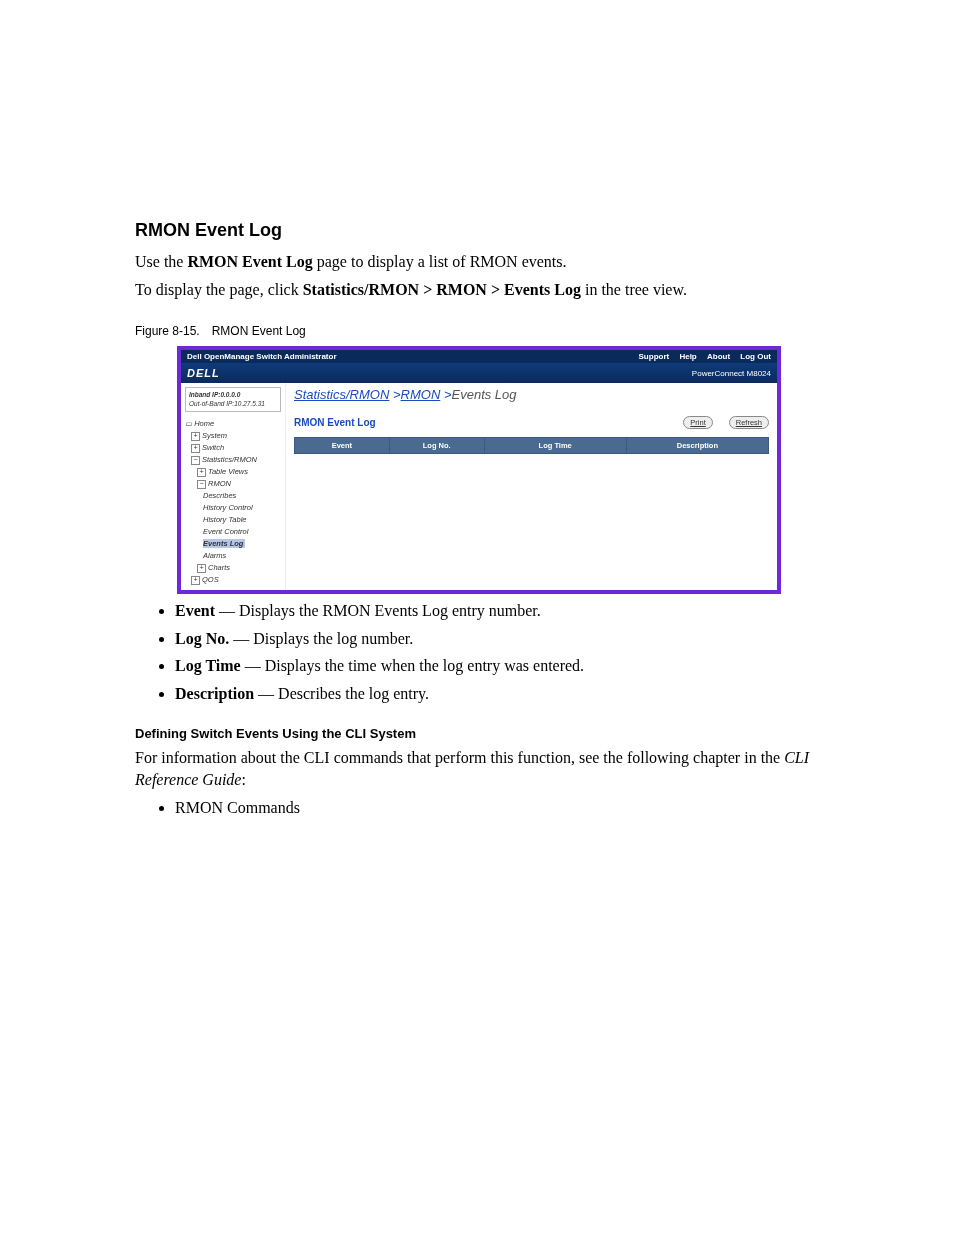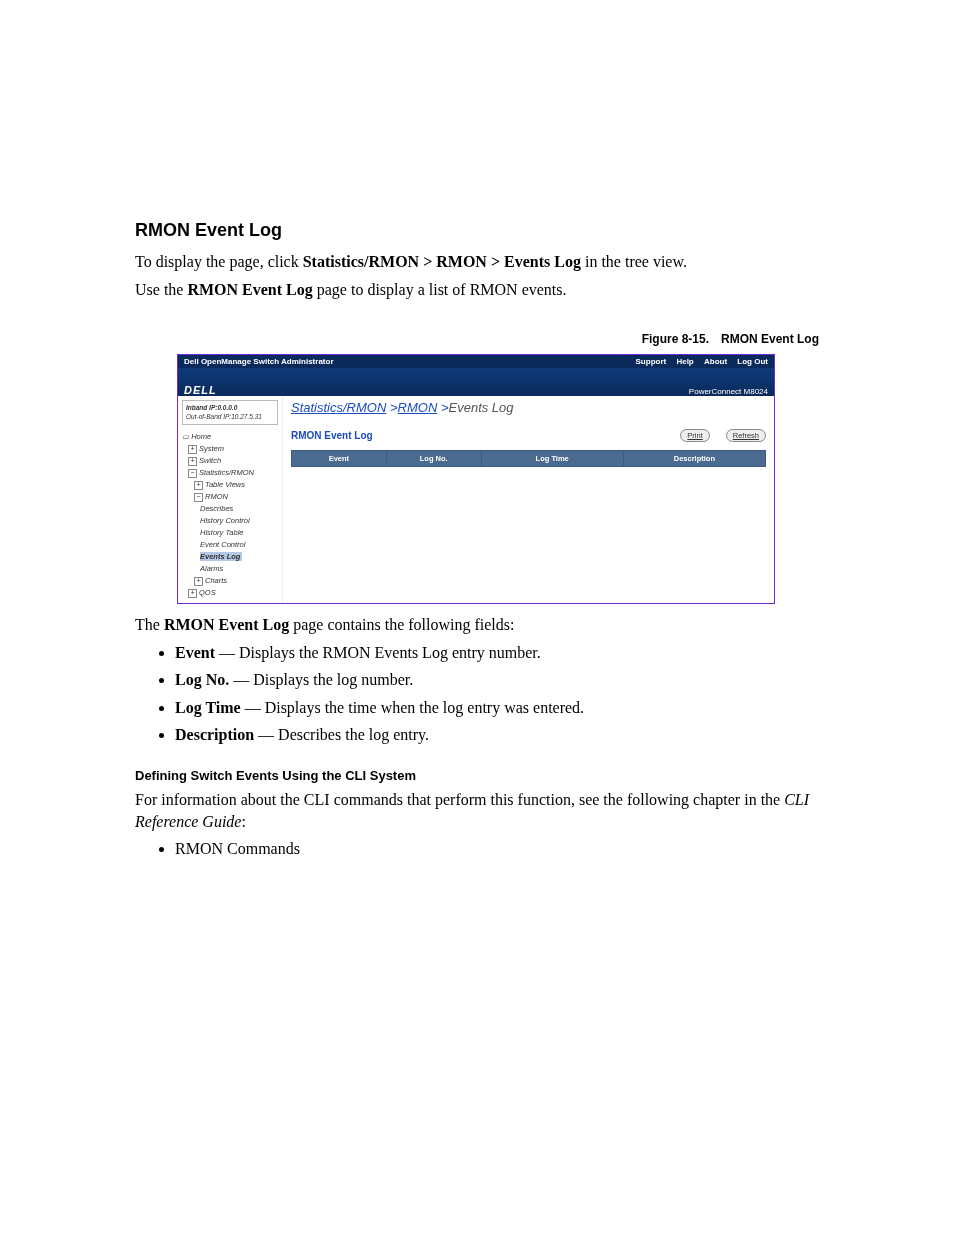--- a/index.html
+++ b/index.html
@@ -23,31 +23,30 @@
     p.body-text {
       margin: 6px 0;
       line-height: 1.35;
     }
     .bold {
       font-weight: bold;
     }
     .figure-caption {
       font-family: Arial, Helvetica, sans-serif;
       font-size: 12px;
-      font-weight: bold;
-      margin-top: 32px;
+      font-weight: normal;
+      margin-top: 24px;
       margin-bottom: 8px;
-      text-align: right;
     }
     .figure-caption .fig-label {
       margin-right: 12px;
     }
     
     .screenshot {
-      border: 1px solid #6d28d9;
+      border: 4px solid #6d28d9;
       width: 596px;
       margin-left: 42px;
       font-family: Arial, Helvetica, sans-serif;
       font-size: 8px;
       color: #333;
       background: #fff;
     }
     .ss-titlebar {
       background: #0a2a5c;
       color: #fff;
@@ -58,22 +57,22 @@
       font-weight: bold;
     }
     .ss-titlebar .right-links span {
       margin-left: 8px;
     }
     .ss-banner {
       background: linear-gradient(#0f3b7a, #0a2a5c);
       color: #fff;
       display: flex;
       justify-content: space-between;
-      align-items: flex-end;
-      height: 28px;
+      align-items: center;
+      height: 20px;
       padding: 0 6px;
     }
     .ss-banner .dell-logo {
       font-weight: bold;
       font-style: italic;
       font-size: 11px;
       letter-spacing: 1px;
     }
     .ss-banner .model {
       font-size: 8px;
@@ -210,25 +209,25 @@
     }
   </style>
 </head>
 <body>
 
 <div class="page">
 
   <h2 class="section-title">RMON Event Log</h2>
 
   <p class="body-text">
+    <span>Use the </span><span class="bold">RMON Event Log</span><span> page to display a list of RMON events.</span>
+  </p>
+
+  <p class="body-text">
     <span>To display the page, click </span><span class="bold">Statistics/RMON &gt; RMON &gt; Events Log</span><span> in the tree view.</span>
-  </p>
-
-  <p class="body-text">
-    <span>Use the </span><span class="bold">RMON Event Log</span><span> page to display a list of RMON events.</span>
   </p>
 
   <p class="figure-caption">
     <span class="fig-label">Figure 8-15.</span><span>RMON Event Log</span>
   </p>
 
   <div class="screenshot">
     <div class="ss-titlebar">
       <div>Dell OpenManage Switch Administrator</div>
       <div class="right-links">
@@ -283,23 +282,20 @@
             <th style="width:20%">Log No.</th>
             <th style="width:30%">Log Time</th>
             <th style="width:30%">Description</th>
           </tr>
         </tbody>
           </table>
       </div>
     </div>
   </div>
 
-  <p class="body-text" style="margin-top:10px">
-    <span>The </span><span class="bold">RMON Event Log</span><span> page contains the following fields:</span>
-  </p>
 
   <ul class="fields">
     <li><span class="bold">Event</span><span> — Displays the RMON Events Log entry number.</span></li>
     <li><span class="bold">Log No.</span><span> — Displays the log number.</span></li>
     <li><span class="bold">Log Time</span><span> — Displays the time when the log entry was entered.</span></li>
     <li><span class="bold">Description</span><span> — Describes the log entry.</span></li>
   </ul>
 
   <div class="subheading">Defining Switch Events Using the CLI System</div>
 

